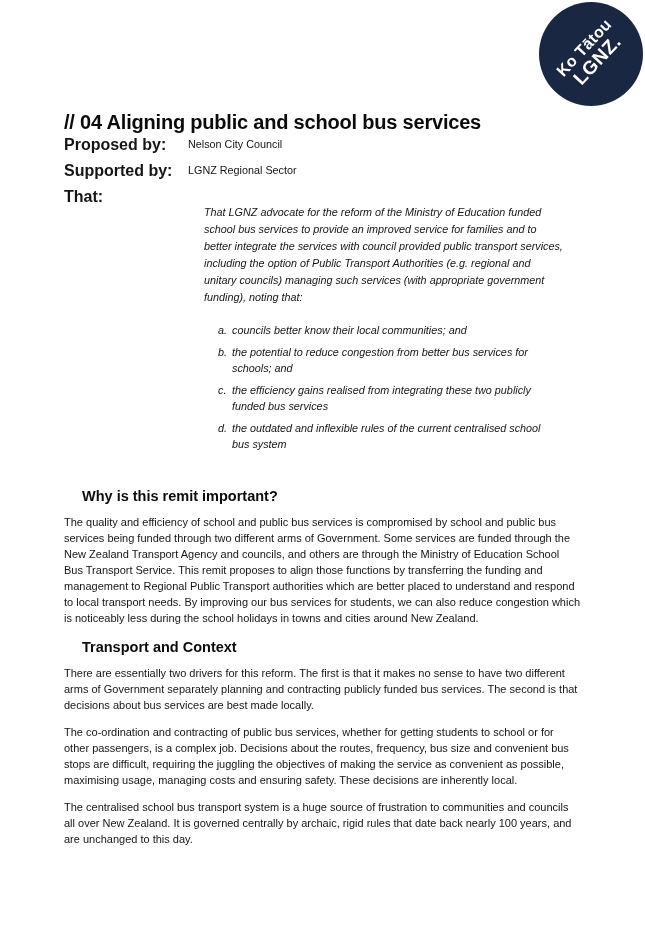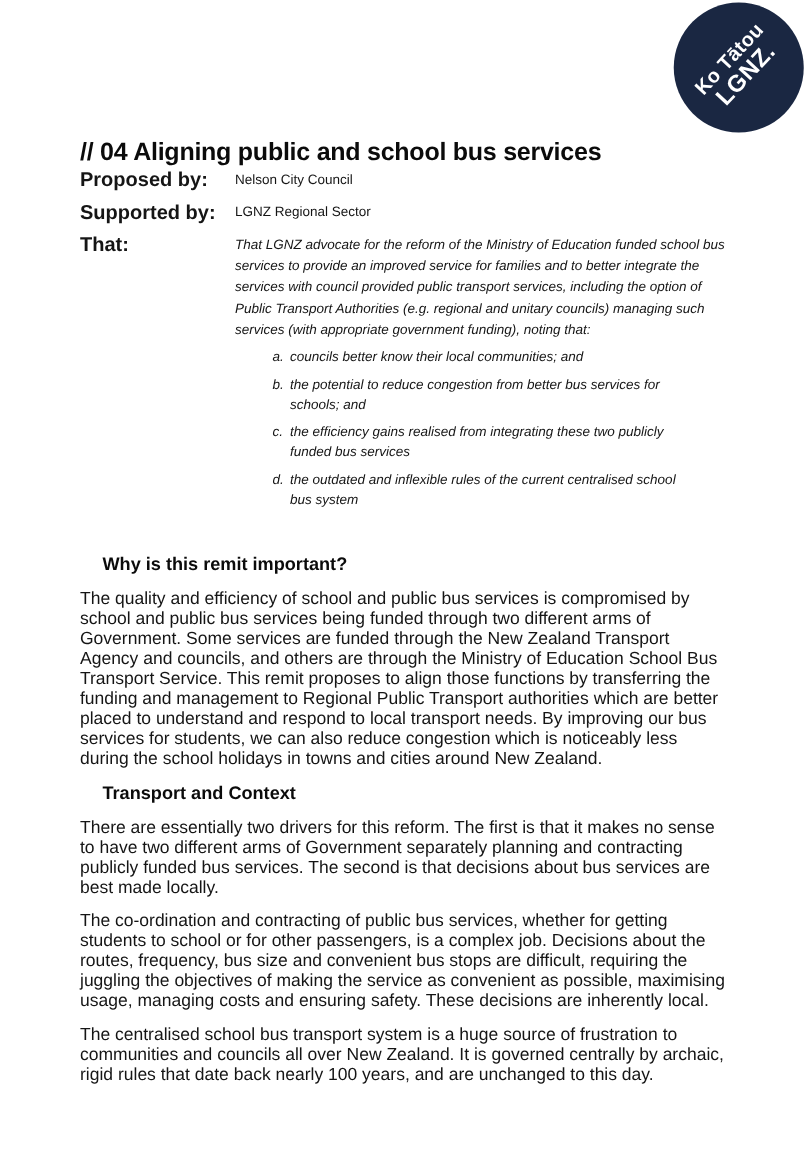--- a/index.html
+++ b/index.html
@@ -57,21 +57,21 @@
     width: 124px; flex: 0 0 124px;
     font-size: 16px; font-weight: 700; line-height: 17px;
   }
   .meta-value {
     flex: 1;
     font-size: 10.8px; line-height: 17px;
   }
   .remit-text {
     font-style: italic;
     font-size: 10.8px; line-height: 17px;
-    margin: 0;
+    margin: 16px;
   }
   .remit-list {
     margin: 5px 0 24px 30px;
     width: 332px;
   }
   .remit-item {
     display: flex;
     font-style: italic;
     font-size: 10.8px; line-height: 16.5px;
     margin-top: 5px;
@@ -81,21 +81,21 @@
   }
   .remit-item .item-text {
     flex: 1;
   }
   h2 {
     font-size: 14.5px; font-weight: 700; line-height: 20px;
     color: #0b0b0b;
     margin: 8px 0 8px 18px;
   }
   .content p.body-para {
-    font-size: 14px; line-height: 16px;
+    font-size: 11px; line-height: 16px;
     margin: 0 0 11px 0;
   }
 </style>
 </head>
 <body>
 
 <div class="page">
 
   <div class="logo">
     <div class="logo-rot">

